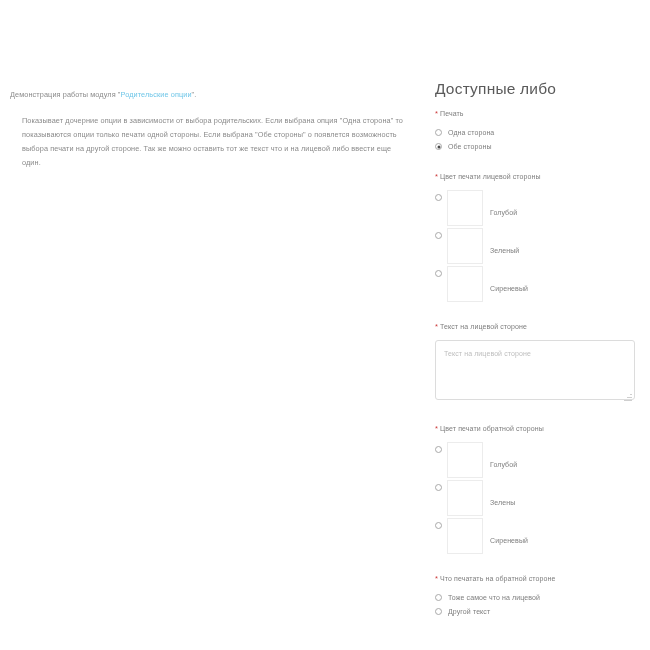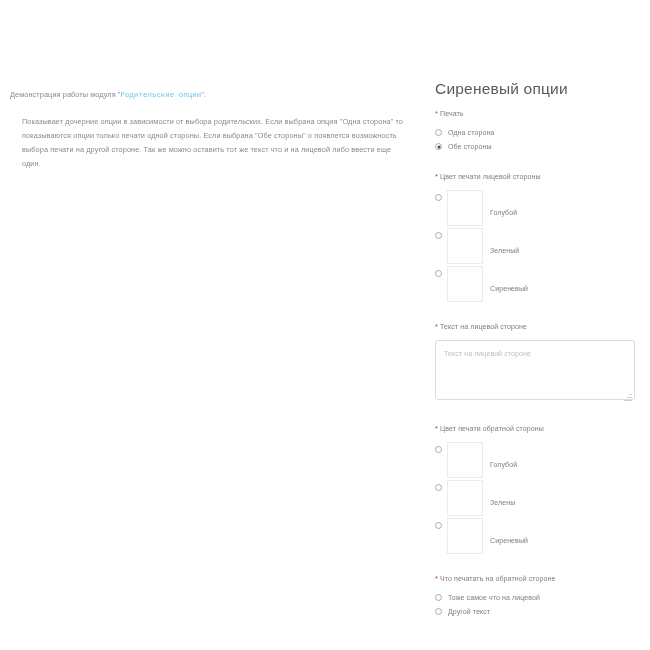--- a/index.html
+++ b/index.html
@@ -190,26 +190,26 @@
   .resize-grip span:nth-child(3) { bottom: 6px; width: 2px; }
 
   .gap-lg { height: 9px; }
 </style>
 </head>
 <body>
 
 <div class="page">
 
   <div class="left-col">
-    <p class="intro-line"><span>Демонстрация работы модуля "</span><a href="#" style="color: rgb(111, 198, 232); font-family: Liberation Mono, monospace;">Родительские опции</a><span>".</span></p>
+    <p class="intro-line"><span>Демонстрация работы модуля "</span><a href="#" style="color: rgb(111, 198, 232);">Родительские опции</a><span>".</span></p>
     <p class="desc-para">Показывает дочерние опции в зависимости от выбора родительских. Если выбрана опция "Одна сторона" то показываются опции только печати одной стороны. Если выбрана "Обе стороны" о появлется возможность выбора печати на другой стороне. Так же можно оставить тот же текст что и на лицевой либо ввести еще один.</p>
   </div>
 
   <div class="right-col">
-    <h2 class="panel-title">Сиреневый опции</h2>
+    <h2 class="panel-title">Доступные либо</h2>
 
     <div class="field-group">
       <div class="field-label">
         <span class="req">*</span><span>Печать</span>
       </div>
       <div class="radio-row">
         <span class="radio"></span>
         <span class="radio-label">Одна сторона</span>
       </div>
       <div class="radio-row">

